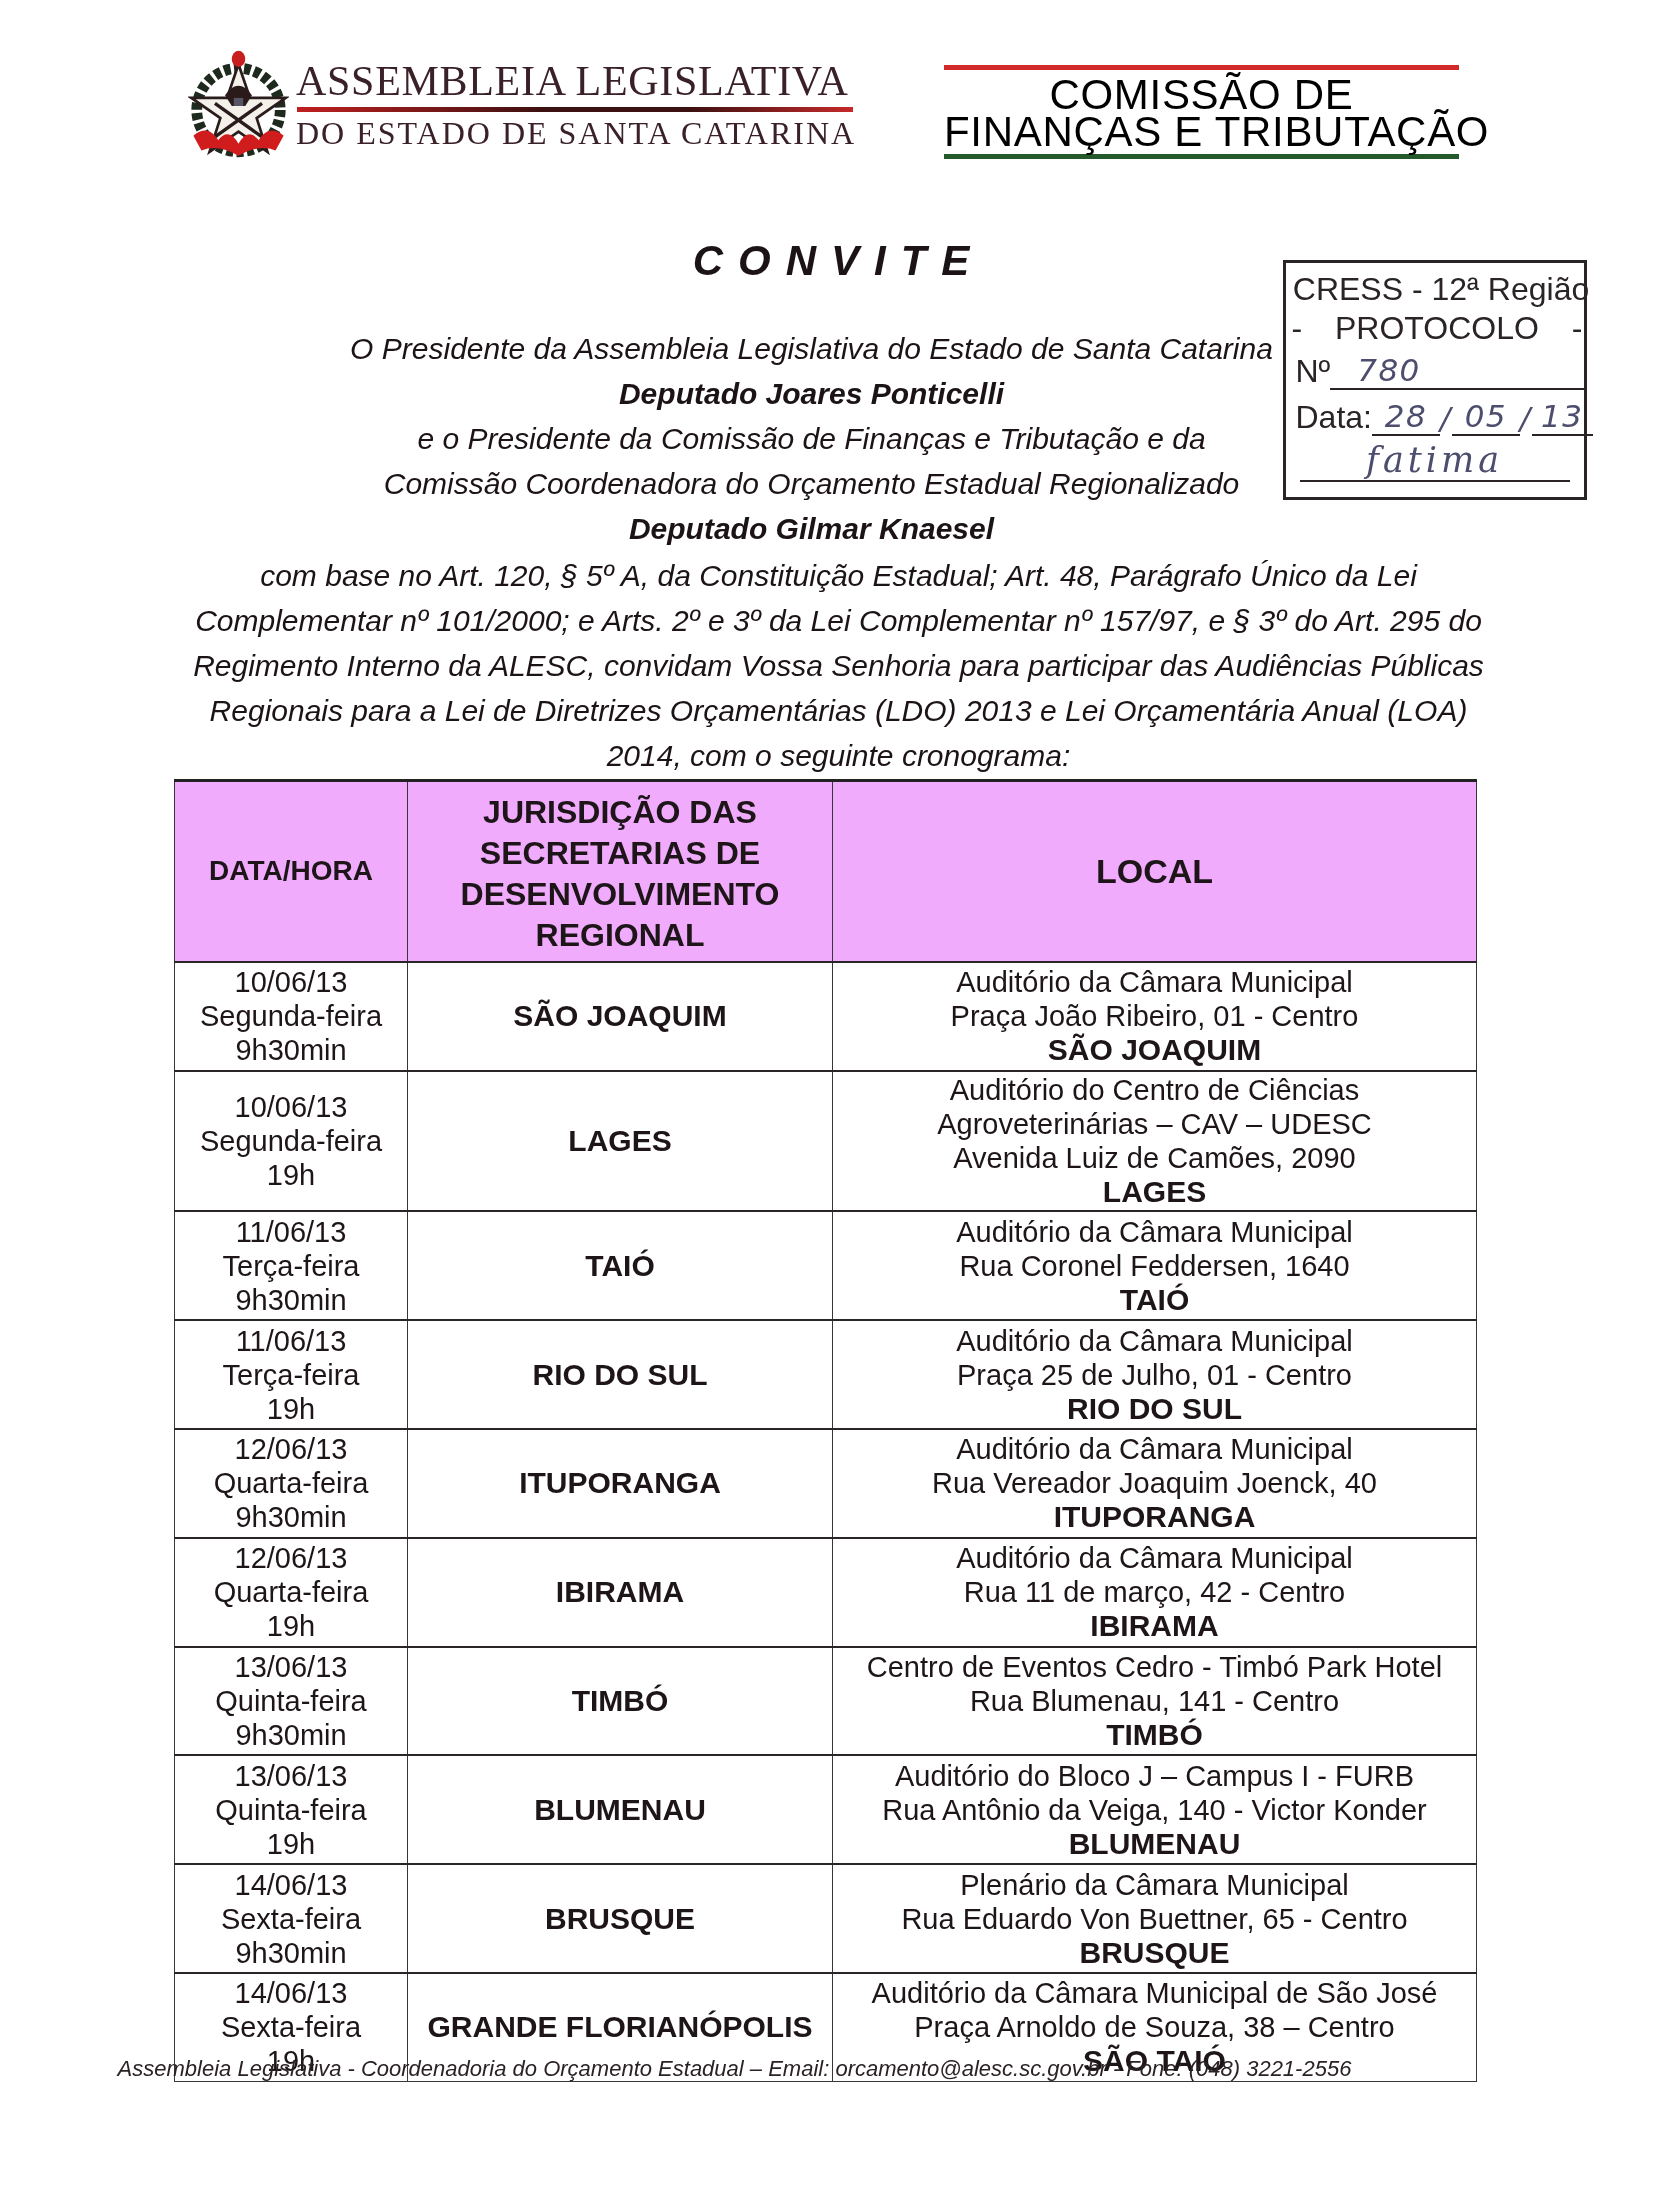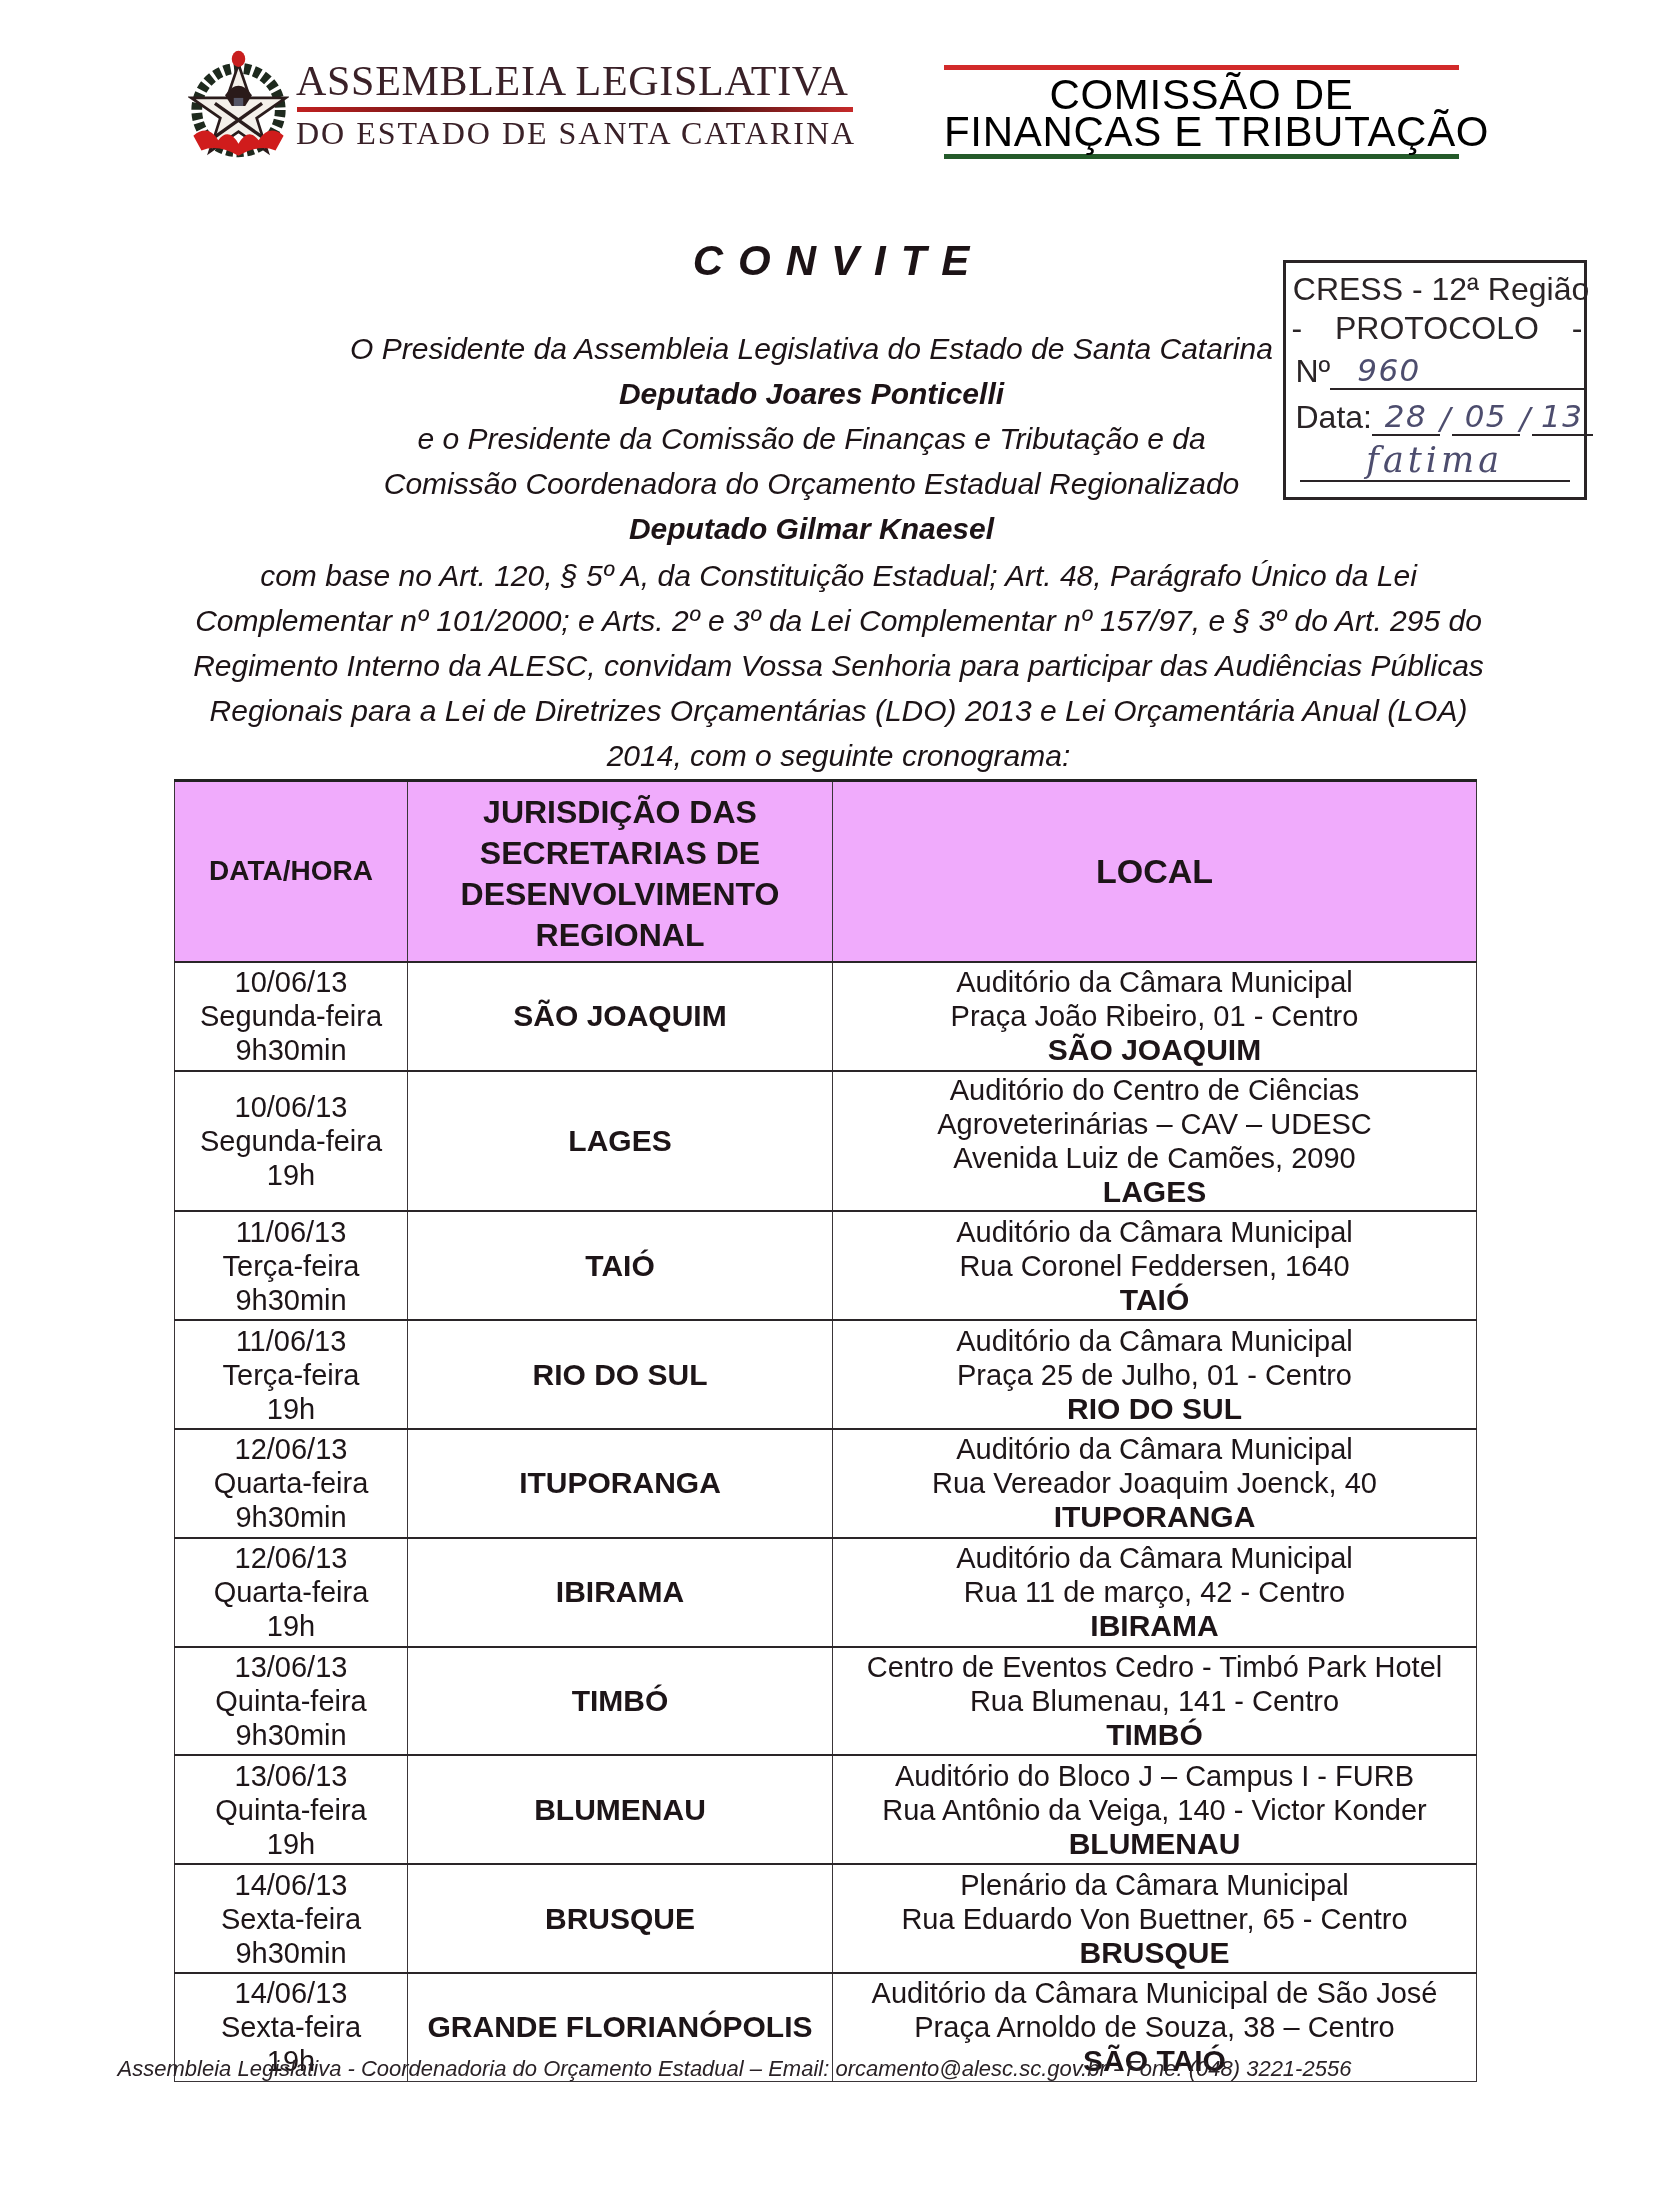--- a/index.html
+++ b/index.html
@@ -90,21 +90,21 @@
 
 <div class="stamp">
   <div class="s1">CRESS - 12ª Região</div>
   <div class="s2">
     <span>-</span>
     <span>PROTOCOLO</span>
     <span>-</span>
   </div>
   <div class="s3">
     <span>Nº</span>
-    <span class="line hand" style="width:230px; padding-left:27px;">960</span>
+    <span class="line hand" style="width:230px; padding-left:27px;">780</span>
   </div>
   <div class="s4">
     <span>Data:</span>
     <span class="line hand" style="width:68px; text-align:center;">28</span>
     <span class="hand">/</span>
     <span class="line hand" style="width:68px; text-align:center;">05</span>
     <span class="hand">/</span>
     <span class="line hand" style="width:61px; text-align:center;">13</span>
   </div>
   <div class="s5">

